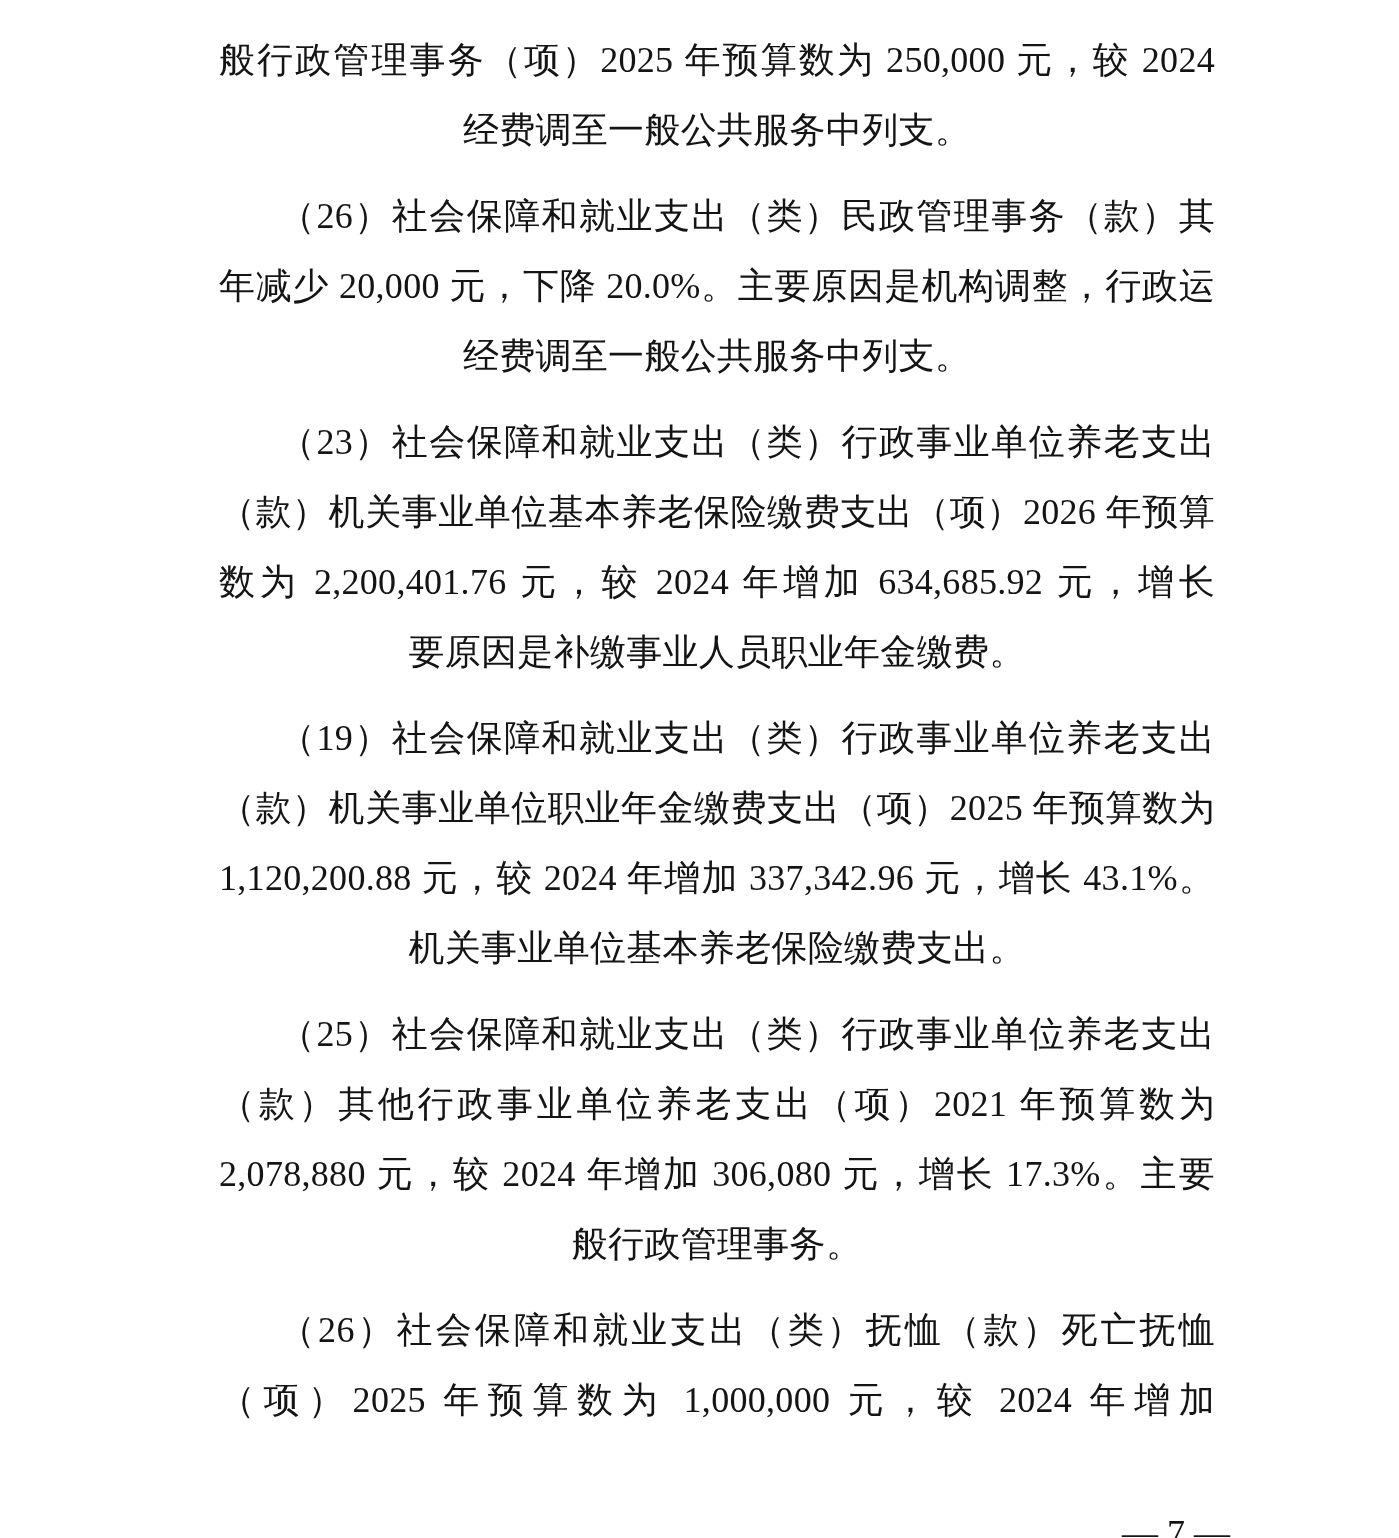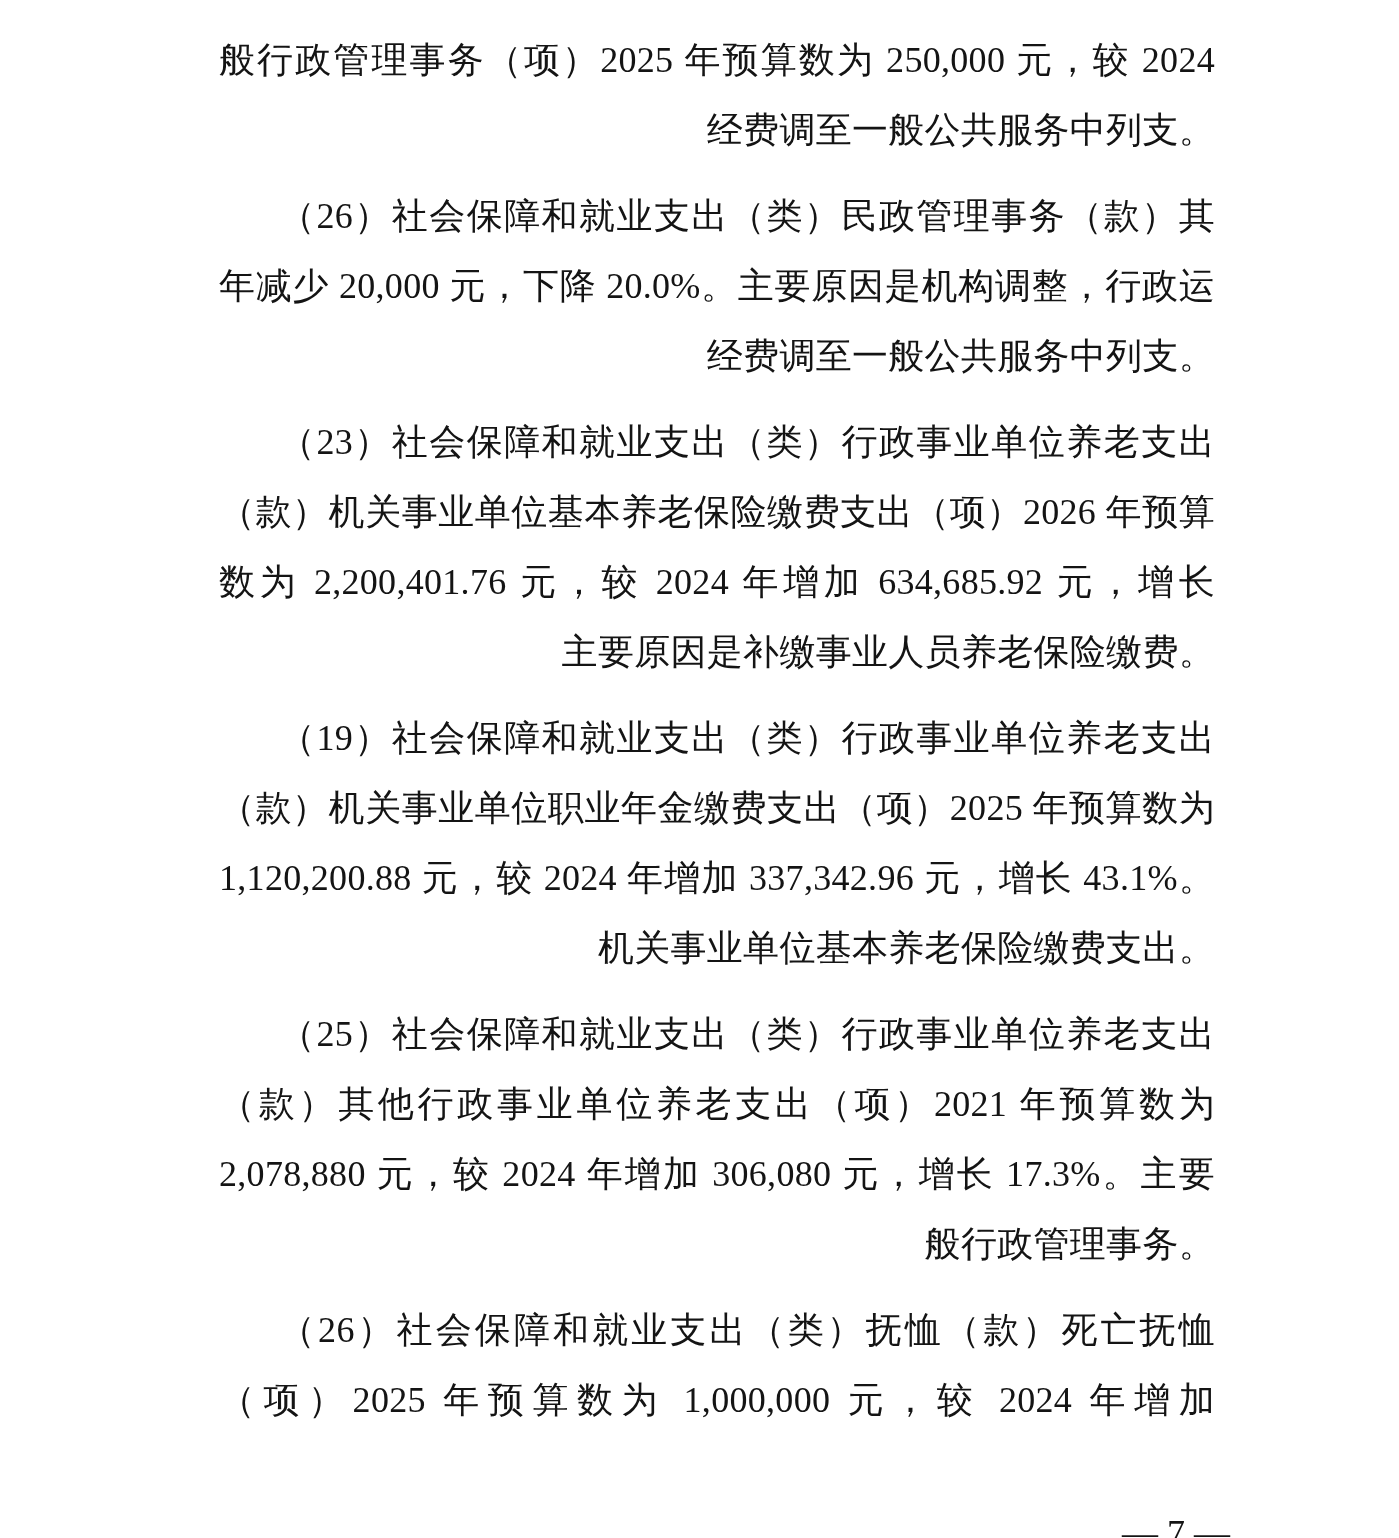--- a/index.html
+++ b/index.html
@@ -22,21 +22,21 @@
     left: 187px;
     top: -7px;
     width: 1044px;
   }
   .paragraph { display: block; }
   .line {
     font-size: 36px;
     line-height: 70px;
     height: 70px;
     overflow: hidden;
-    text-align: right;
+    text-align: center;
     word-break: keep-all;
     letter-spacing: 0.3px;
   }
   .line.justify {
     text-align: justify;
     text-align-last: justify;
     word-break: normal;
   }
   .line.indent {
     text-indent: 60px;
@@ -62,21 +62,21 @@
       </div>
       <div class="paragraph">
         <div class="line justify indent">（26）社会保障和就业支出（类）民政管理事务（款）其</div>
         <div class="line justify">年减少 20,000 元，下降 20.0%。主要原因是机构调整，行政运行</div>
         <div class="line">经费调至一般公共服务中列支。</div>
       </div>
       <div class="paragraph">
         <div class="line justify indent">（23）社会保障和就业支出（类）行政事业单位养老支出</div>
         <div class="line justify">（款）机关事业单位基本养老保险缴费支出（项）2026 年预算</div>
         <div class="line justify">数为 2,200,401.76 元，较 2024 年增加 634,685.92 元，增长 40.5%。</div>
-        <div class="line">主要原因是补缴事业人员养老保险缴费。</div>
+        <div class="line">要原因是补缴事业人员职业年金缴费。</div>
       </div>
       <div class="paragraph">
         <div class="line justify indent">（19）社会保障和就业支出（类）行政事业单位养老支出</div>
         <div class="line justify">（款）机关事业单位职业年金缴费支出（项）2025 年预算数为</div>
         <div class="line justify">1,120,200.88 元，较 2024 年增加 337,342.96 元，增长 43.1%。主</div>
         <div class="line">机关事业单位基本养老保险缴费支出。</div>
       </div>
       <div class="paragraph">
         <div class="line justify indent">（25）社会保障和就业支出（类）行政事业单位养老支出</div>
         <div class="line justify">（款）其他行政事业单位养老支出（项）2021 年预算数为</div>

